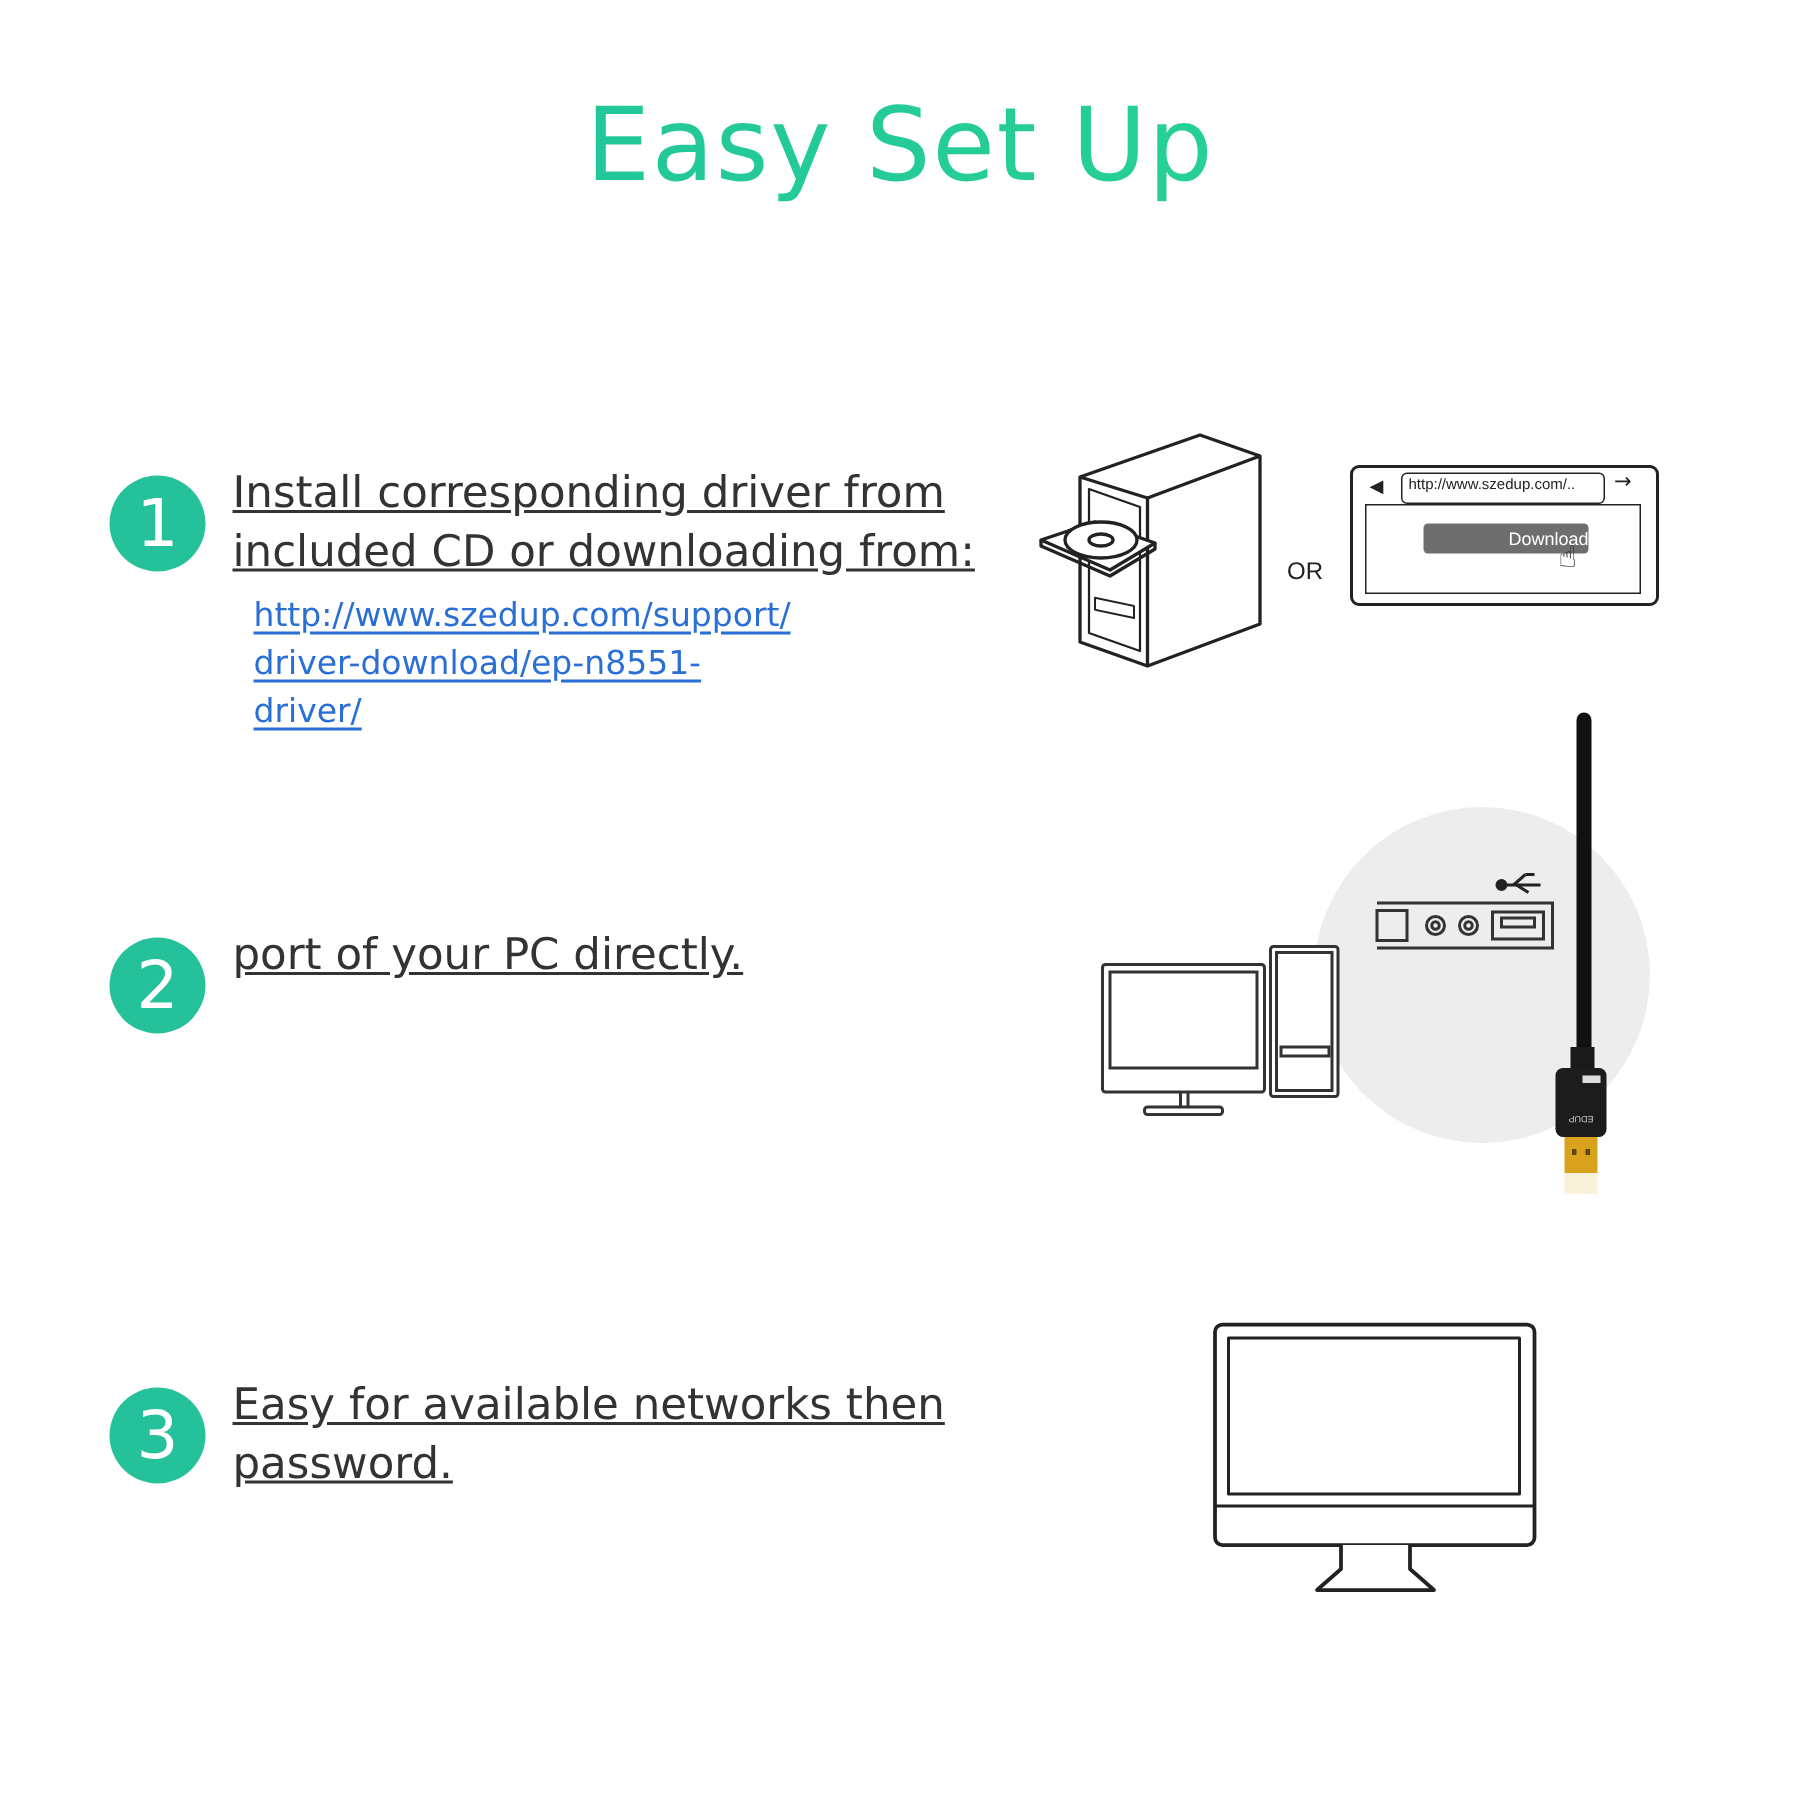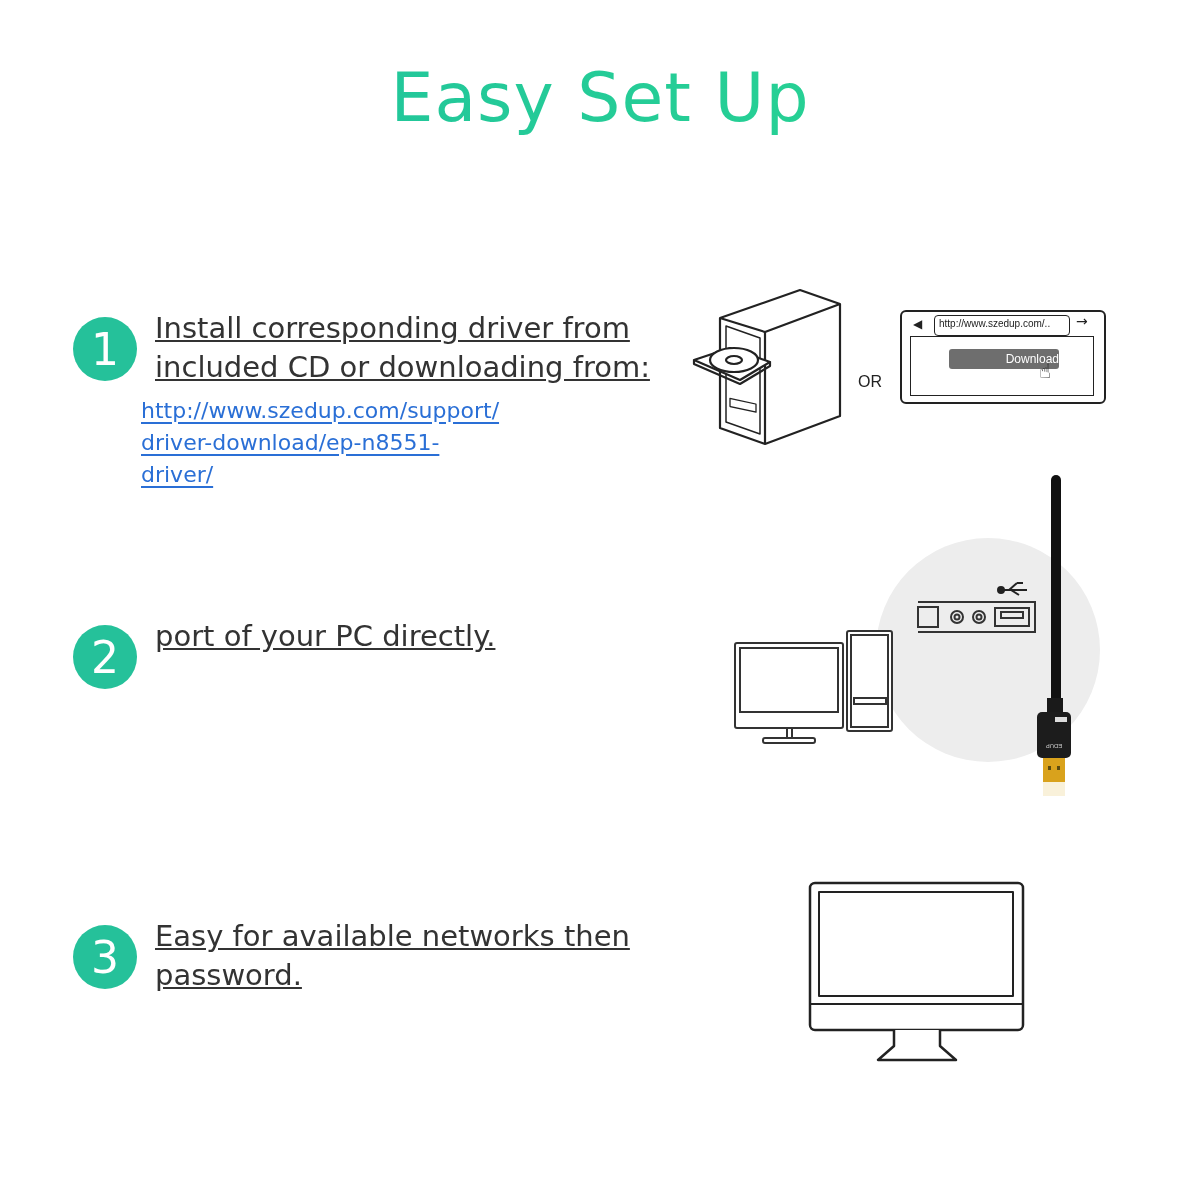--- a/index.html
+++ b/index.html
@@ -10,21 +10,21 @@
              background: linear-gradient(90deg, #1fbf9f 0%, #2ad88f 100%);
              -webkit-background-clip: text; background-clip: text; color: transparent; }
     .step { position: absolute; left: 73px; }
     .badge { position: absolute; left: 0; top: 0; width: 64px; height: 64px; border-radius: 50%;
              background: #25c19a; color: #fff; font-size: 44px; display: flex;
              align-items: center; justify-content: center; font-family: "DejaVu Sans", sans-serif; }
     .text { position: absolute; left: 82px; top: -8px; font-size: 29px; line-height: 38.5px;
             color: #333333; white-space: nowrap; text-decoration: underline; }
     .link { display: block; font-size: 22px; line-height: 32px; color: #2a6fd6;
             text-decoration: underline; text-underline-offset: 4px; cursor: pointer; }
-    .links { position: absolute; left: 68px; top: 78px; }
+    .links { position: absolute; left: 96px; top: 78px; }
     svg { position: absolute; overflow: visible; }
   </style>
 </head>
 <body>
 
 <div class="title">Easy Set Up</div>
 
 <div class="step" style="top:317px;">
   <div class="badge">1</div>
   <div class="text">

